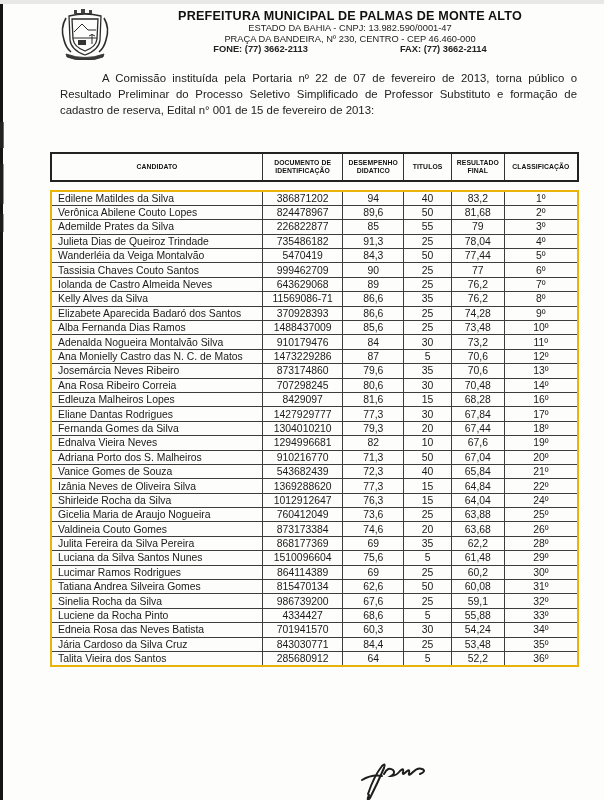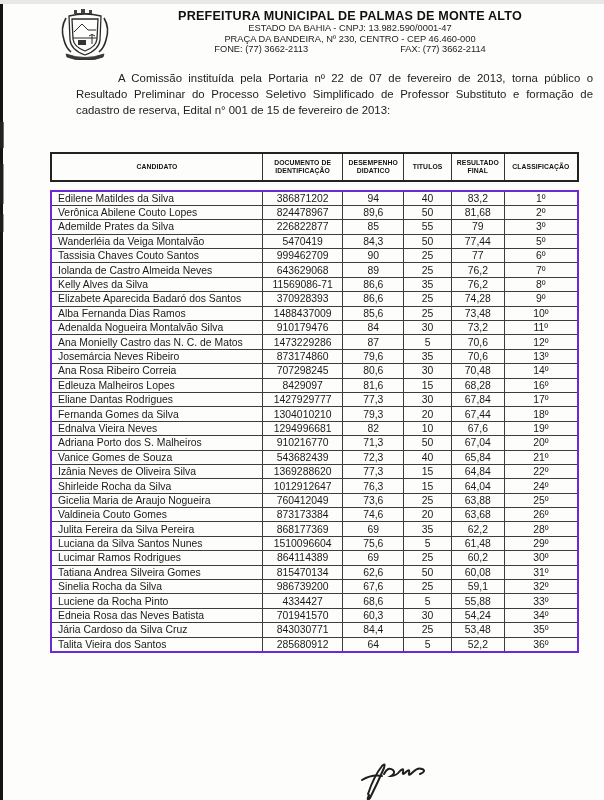--- a/index.html
+++ b/index.html
@@ -15,43 +15,43 @@
   .m1 { top:118px; height:26px; opacity:.7; }
   .m2 { top:160px; height:40px; opacity:.5; }
   .m3 { top:210px; height:18px; opacity:.45; }
 
   
   .header { position:absolute; top:2px; left:52px; width:530px; display:flex; }
   .coat { width:66px; height:54px; flex:0 0 66px; }
   .header-text { flex:1; text-align:center; padding-top:3px; }
   .h-title { font-size:12.6px; font-weight:bold; letter-spacing:.2px; color:#111; }
   .h-line  { font-size:9.3px; font-weight:normal; color:#222; line-height:10.5px; }
-  .h-line4 { font-size:9.3px; font-weight:normal; color:#222; line-height:10.5px;
+  .h-line4 { font-size:9.3px; font-weight:bold; color:#222; line-height:10.5px;
              display:flex; justify-content:center; gap:92px; }
 
   
   .intro {
-    position:absolute; top:66px; left:76px; width:517px;
+    position:absolute; top:66px; left:60px; width:517px;
     font-size:11.4px; line-height:16.2px; text-align:justify; text-indent:42px; color:#222;
   }
   .segment { position:absolute; top:126px; left:60px; font-size:11.6px; font-weight:bold; color:#111; }
 
   
   table { border-collapse:collapse; table-layout:fixed; }
   .head-table {
     position:absolute; top:148px; left:50px; width:529px; height:30px;
     border:2px solid #222;
   }
   .head-table th {
     border:1px solid #333; font-size:6.8px; font-weight:bold; text-align:center;
     color:#111; padding:1px 2px; line-height:8px; text-transform:uppercase; letter-spacing:.1px;
   }
   .body-table {
     position:absolute; top:186px; left:50px; width:529px;
-    border:2px solid #6d28d9;
+    border:2px solid #eab308;
   }
   .body-table td {
     border:1px solid #3d3d3d; height:14.4px; font-size:10.4px; color:#1a1a1a;
     overflow:hidden; white-space:nowrap;
   }
   .body-table td.name { text-align:left; padding-left:6px; }
   .body-table td.num  { text-align:center; }
   .body-table tr:nth-child(3n) td { border-bottom-width:1.6px; }
 
   .col-cand { width:40.1%; } .col-doc { width:15.3%; } .col-des { width:11.5%; }
@@ -149,20 +149,28 @@
         </tr>
         <tr>
           <td class="name">Ademilde Prates da Silva</td>
           <td class="num">226822877</td>
           <td class="num">85</td>
           <td class="num">55</td>
           <td class="num">79</td>
           <td class="num">3º</td>
         </tr>
         <tr>
+          <td class="name">Julieta Dias de Queiroz Trindade</td>
+          <td class="num">735486182</td>
+          <td class="num">91,3</td>
+          <td class="num">25</td>
+          <td class="num">78,04</td>
+          <td class="num">4º</td>
+        </tr>
+        <tr>
           <td class="name">Wanderléia da Veiga Montalvão</td>
           <td class="num">5470419</td>
           <td class="num">84,3</td>
           <td class="num">50</td>
           <td class="num">77,44</td>
           <td class="num">5º</td>
         </tr>
         <tr>
           <td class="name">Tassisia Chaves Couto Santos</td>
           <td class="num">999462709</td>

